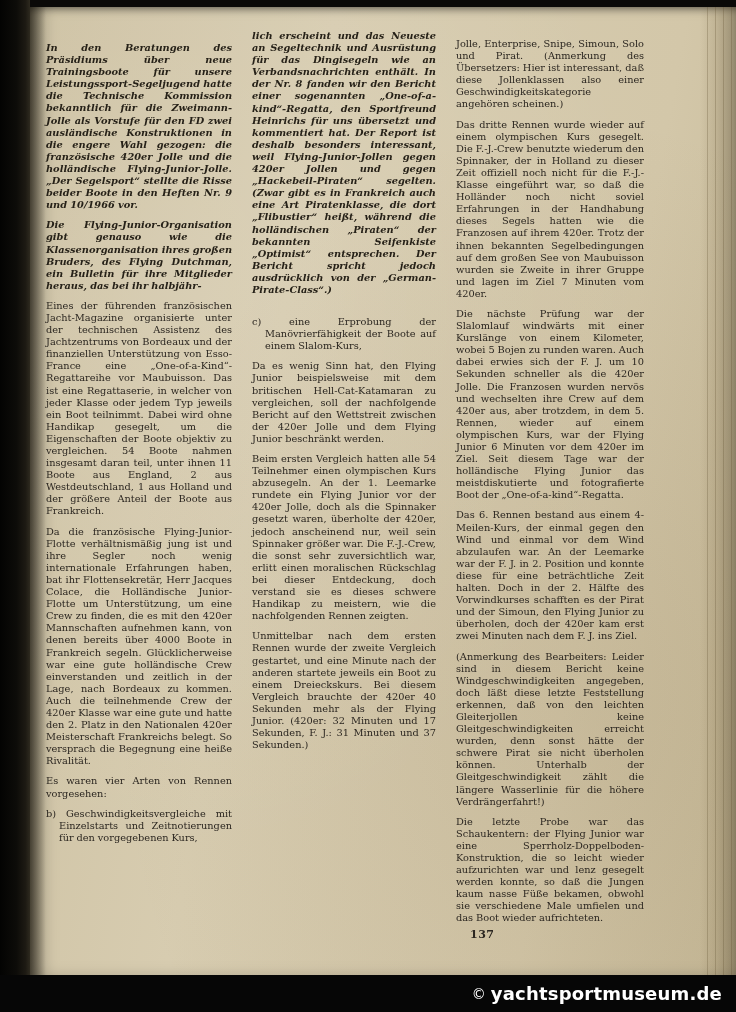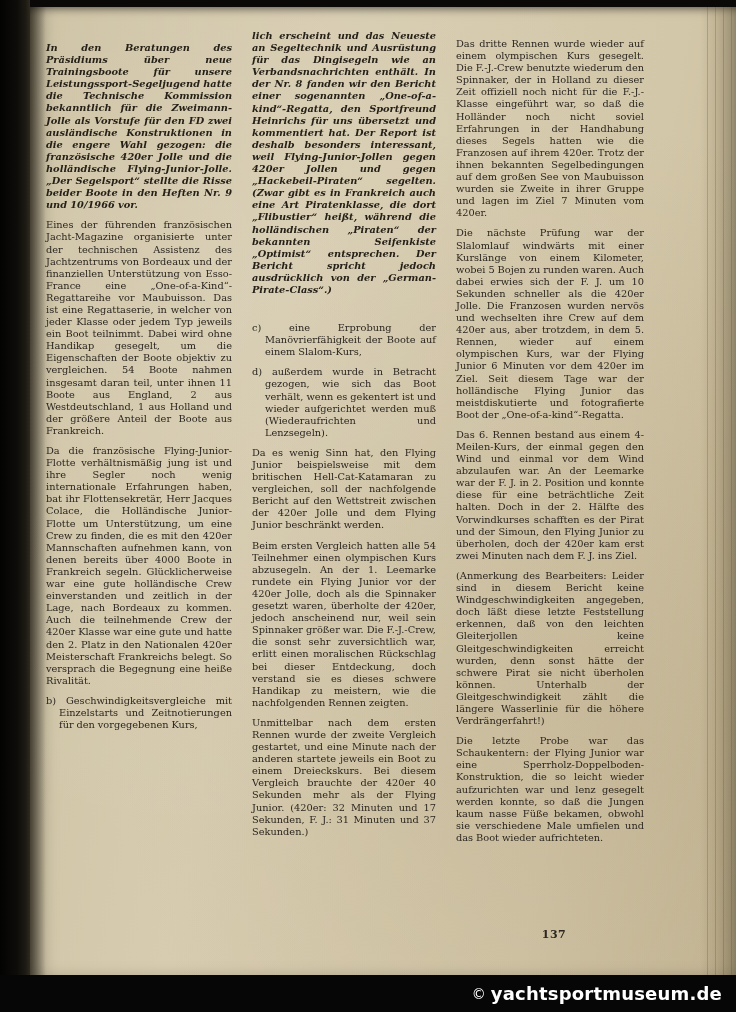--- a/index.html
+++ b/index.html
@@ -28,52 +28,54 @@
            linear-gradient(to right, rgba(0,0,0,0), rgba(105,88,55,0.16) 45%, rgba(70,58,34,0.30) 80%, rgba(52,43,24,0.38));}
   
   .col{position:absolute;color:#2b2620;}
   .col1{left:16px;top:35px;width:186px;}
   .col2{left:222px;top:23px;width:184px;}
   .col3{left:426px;top:31px;width:188px;}
   .para{font-size:9.8px;line-height:12.1px;text-align:justify;margin:0 0 8px 0;
         hyphens:auto;-webkit-hyphens:auto;word-spacing:-0.2px;}
   .intro{font-style:italic;font-weight:600;color:#262118;}
   .gap1{}
-  .gap2{margin-top:26px;}
+  .gap2{margin-top:20px;}
   .list{padding-left:13px;text-indent:-13px;}
-  .pagenum{position:absolute;left:430px;top:921px;width:188px;text-align:center;
+  .pagenum{position:absolute;left:440px;top:921px;width:188px;text-align:left;
         font-size:11px;font-weight:bold;color:#2b2620;letter-spacing:0.5px;}
   
   .footer-bar{position:absolute;left:0;right:0;bottom:0;height:37px;background:#060606;
         display:flex;align-items:center;justify-content:flex-end;
         padding-right:14px;gap:5px;z-index:3;
         font-family:"DejaVu Sans", sans-serif;}
   .copy-icon{color:#ffffff;font-size:14px;line-height:1;}
   .wm-text{color:#ffffff;font-size:18px;font-weight:bold;letter-spacing:0.2px;}
 </style>
 </head>
 <body>
 
 <div class="scan">
   <div class="paper">
     <div class="col col1">
         <p class="para intro">In den Beratungen des Präsidiums über neue Trainingsboote für unsere Leistungssport-Segeljugend hatte die Technische Kommission bekanntlich für die Zweimann-Jolle als Vorstufe für den FD zwei ausländische Konstruktionen in die engere Wahl gezogen: die französische 420er Jolle und die holländische Flying-Junior-Jolle. „Der Segelsport“ stellte die Risse beider Boote in den Heften Nr. 9 und 10/1966 vor.</p>
+        <p class="para intro">Die Flying-Junior-Organisation gibt genauso wie die Klassenorganisation ihres großen Bruders, des Flying Dutchman, ein Bulletin für ihre Mitglieder heraus, das bei ihr halbjähr-</p>
         <p class="para body gap1">Eines der führenden französischen Jacht-Magazine organisierte unter der technischen Assistenz des Jachtzentrums von Bordeaux und der finanziellen Unterstützung von Esso-France eine „One-of-a-Kind“-Regattareihe vor Maubuisson. Das ist eine Regattaserie, in welcher von jeder Klasse oder jedem Typ jeweils ein Boot teilnimmt. Dabei wird ohne Handikap gesegelt, um die Eigenschaften der Boote objektiv zu vergleichen. 54 Boote nahmen insgesamt daran teil, unter ihnen 11 Boote aus England, 2 aus Westdeutschland, 1 aus Holland und der größere Anteil der Boote aus Frankreich.</p>
         <p class="para body">Da die französische Flying-Junior-Flotte verhältnismäßig jung ist und ihre Segler noch wenig internationale Erfahrungen haben, bat ihr Flottensekretär, Herr Jacques Colace, die Holländische Junior-Flotte um Unterstützung, um eine Crew zu finden, die es mit den 420er Mannschaften aufnehmen kann, von denen bereits über 4000 Boote in Frankreich segeln. Glücklicherweise war eine gute holländische Crew einverstanden und zeitlich in der Lage, nach Bordeaux zu kommen. Auch die teilnehmende Crew der 420er Klasse war eine gute und hatte den 2. Platz in den Nationalen 420er Meisterschaft Frankreichs belegt. So versprach die Begegnung eine heiße Rivalität.</p>
+        <p class="para body">Es waren vier Arten von Rennen vorgesehen:</p>
         <p class="para body list">b) Geschwindigkeitsvergleiche mit Einzelstarts und Zeitnotierungen für den vorgegebenen Kurs,</p>
       </div>
     <div class="col col2">
         <p class="para intro">lich erscheint und das Neueste an Segeltechnik und Ausrüstung für das Dingisegeln wie an Verbandsnachrichten enthält. In der Nr. 8 fanden wir den Bericht einer sogenannten „One-of-a-kind“-Regatta, den Sportfreund Heinrichs für uns übersetzt und kommentiert hat. Der Report ist deshalb besonders interessant, weil Flying-Junior-Jollen gegen 420er Jollen und gegen „Hackebeil-Piraten“ segelten. (Zwar gibt es in Frankreich auch eine Art Piratenklasse, die dort „Flibustier“ heißt, während die holländischen „Piraten“ der bekannten Seifenkiste „Optimist“ entsprechen. Der Bericht spricht jedoch ausdrücklich von der „German-Pirate-Class“.)</p>
         <p class="para body gap2 list">c) eine Erprobung der Manövrierfähigkeit der Boote auf einem Slalom-Kurs,</p>
-        <p class="para body list">d) außerdem wurde in Betracht gezogen, wie sich das Boot verhält, wenn es gekentert ist und wieder aufgerichtet werden muß (Wiederaufrichten und Lenzsegeln).</p>
         <p class="para body">Da es wenig Sinn hat, den Flying Junior beispielsweise mit dem britischen Hell-Cat-Katamaran zu vergleichen, soll der nachfolgende Bericht auf den Wettstreit zwischen der 420er Jolle und dem Flying Junior beschränkt werden.</p>
         <p class="para body">Beim ersten Vergleich hatten alle 54 Teilnehmer einen olympischen Kurs abzusegeln. An der 1. Leemarke rundete ein Flying Junior vor der 420er Jolle, doch als die Spinnaker gesetzt waren, überholte der 420er, jedoch anscheinend nur, weil sein Spinnaker größer war. Die F.-J.-Crew, die sonst sehr zuversichtlich war, erlitt einen moralischen Rückschlag bei dieser Entdeckung, doch verstand sie es dieses schwere Handikap zu meistern, wie die nachfolgenden Rennen zeigten.</p>
         <p class="para body">Unmittelbar nach dem ersten Rennen wurde der zweite Vergleich gestartet, und eine Minute nach der anderen startete jeweils ein Boot zu einem Dreieckskurs. Bei diesem Vergleich brauchte der 420er 40 Sekunden mehr als der Flying Junior. (420er: 32 Minuten und 17 Sekunden, F. J.: 31 Minuten und 37 Sekunden.)</p>
       </div>
     <div class="col col3">
+        <p class="para body">Jolle, Enterprise, Snipe, Simoun, Solo und Pirat. (Anmerkung des Übersetzers: Hier ist interessant, daß diese Jollenklassen also einer Geschwindigkeitskategorie angehören scheinen.)</p>
         <p class="para body">Das dritte Rennen wurde wieder auf einem olympischen Kurs gesegelt. Die F.-J.-Crew benutzte wiederum den Spinnaker, der in Holland zu dieser Zeit offiziell noch nicht für die F.-J.-Klasse eingeführt war, so daß die Holländer noch nicht soviel Erfahrungen in der Handhabung dieses Segels hatten wie die Franzosen auf ihrem 420er. Trotz der ihnen bekannten Segelbedingungen auf dem großen See von Maubuisson wurden sie Zweite in ihrer Gruppe und lagen im Ziel 7 Minuten vom 420er.</p>
         <p class="para body">Die nächste Prüfung war der Slalomlauf windwärts mit einer Kurslänge von einem Kilometer, wobei 5 Bojen zu runden waren. Auch dabei erwies sich der F. J. um 10 Sekunden schneller als die 420er Jolle. Die Franzosen wurden nervös und wechselten ihre Crew auf dem 420er aus, aber trotzdem, in dem 5. Rennen, wieder auf einem olympischen Kurs, war der Flying Junior 6 Minuten vor dem 420er im Ziel. Seit diesem Tage war der holländische Flying Junior das meistdiskutierte und fotografierte Boot der „One-of-a-kind“-Regatta.</p>
         <p class="para body">Das 6. Rennen bestand aus einem 4-Meilen-Kurs, der einmal gegen den Wind und einmal vor dem Wind abzulaufen war. An der Leemarke war der F. J. in 2. Position und konnte diese für eine beträchtliche Zeit halten. Doch in der 2. Hälfte des Vorwindkurses schafften es der Pirat und der Simoun, den Flying Junior zu überholen, doch der 420er kam erst zwei Minuten nach dem F. J. ins Ziel.</p>
         <p class="para body">(Anmerkung des Bearbeiters: Leider sind in diesem Bericht keine Windgeschwindigkeiten angegeben, doch läßt diese letzte Feststellung erkennen, daß von den leichten Gleiterjollen keine Gleitgeschwindigkeiten erreicht wurden, denn sonst hätte der schwere Pirat sie nicht überholen können. Unterhalb der Gleitgeschwindigkeit zählt die längere Wasserlinie für die höhere Verdrängerfahrt!)</p>
         <p class="para body">Die letzte Probe war das Schaukentern: der Flying Junior war eine Sperrholz-Doppelboden-Konstruktion, die so leicht wieder aufzurichten war und lenz gesegelt werden konnte, so daß die Jungen kaum nasse Füße bekamen, obwohl sie verschiedene Male umfielen und das Boot wieder aufrichteten.</p>
       </div>
     <div class="pagenum">137</div>
     <div class="page-edge"></div>
   </div>
   <div class="binding"></div>

